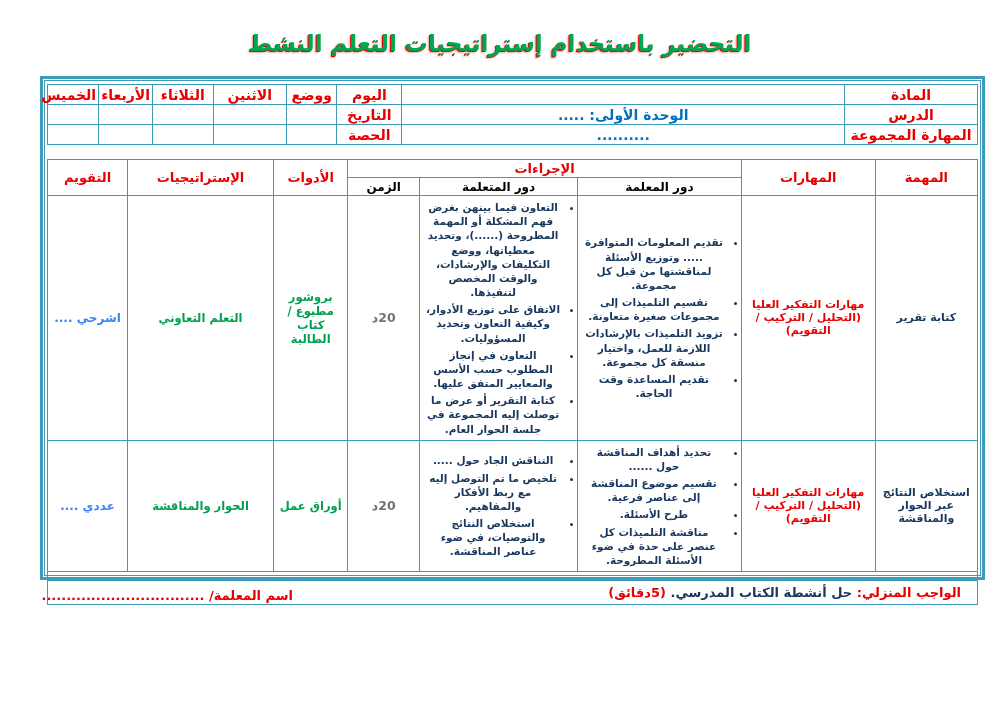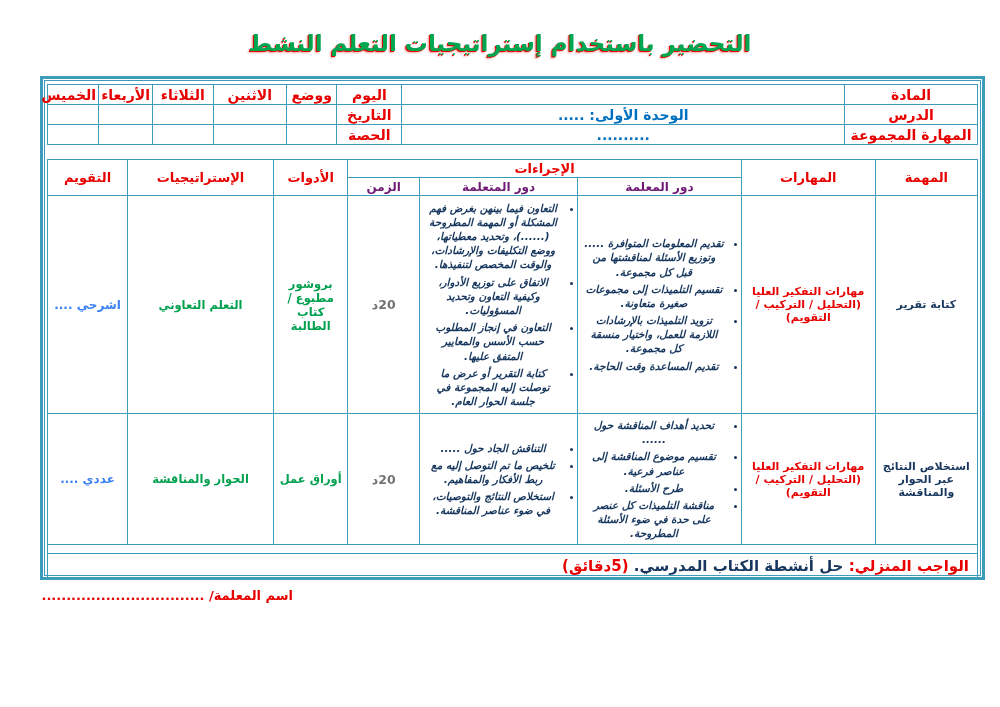--- a/index.html
+++ b/index.html
@@ -36,44 +36,44 @@
   td { border: 1px solid #3d9cba; text-align: center; vertical-align: middle; padding: 1px 2px; }
 
   
   .info-table td { height: 20px; font-size: 14px; font-weight: bold; }
   .info-table .lbl { color: #e80000; }
   .info-table .val { color: #0070c0; }
 
   
   .plan-table { margin-top: 14px; }
   .plan-table .head td { height: 18px; font-size: 13px; font-weight: bold; color: #e80000; }
-  .plan-table .subhead td { height: 18px; font-size: 12px; font-weight: bold; color: #701a75; }
+  .plan-table .subhead td { height: 18px; font-size: 12px; font-weight: bold; color: #000000; }
   .plan-table .body-row td { font-weight: bold; }
   .row1 td { height: 218px; }
   .row2 td { height: 122px; }
   .cell-task { color: #17375e; font-size: 11px; }
   .cell-skills { color: #e80000; font-size: 11px; }
   .cell-time { color: #737373; font-size: 12.5px; }
   .cell-green { color: #00a14f; font-size: 11.5px; }
   .cell-eval { color: #3b82f6; font-size: 12px; }
-  .roles { vertical-align: middle; font-style: italic; }
+  .roles { vertical-align: middle; }
   .roles ul {
     list-style: disc outside;
     padding: 0 15px 0 4px;
     color: #17375e;
   }
   .roles li {
     font-size: 10.5px;
     font-weight: bold;
     text-align: center;
     line-height: 1.35;
     margin: 3px 0;
   }
   .spacer td { height: 9px; padding: 0; }
-  .homework td { height: 24px; text-align: right; padding-right: 8px; font-size: 15px; font-weight: bold; }
+  .homework td { height: 24px; text-align: right; padding-right: 16px; font-size: 13px; font-weight: bold; }
   .homework .red { color: #e80000; }
   .homework .navy { color: #17375e; }
 
   .teacher-line {
     position: absolute;
     top: 588px; left: 28px;
     width: 265px;
     direction: rtl;
     text-align: right;
     color: #e80000;

